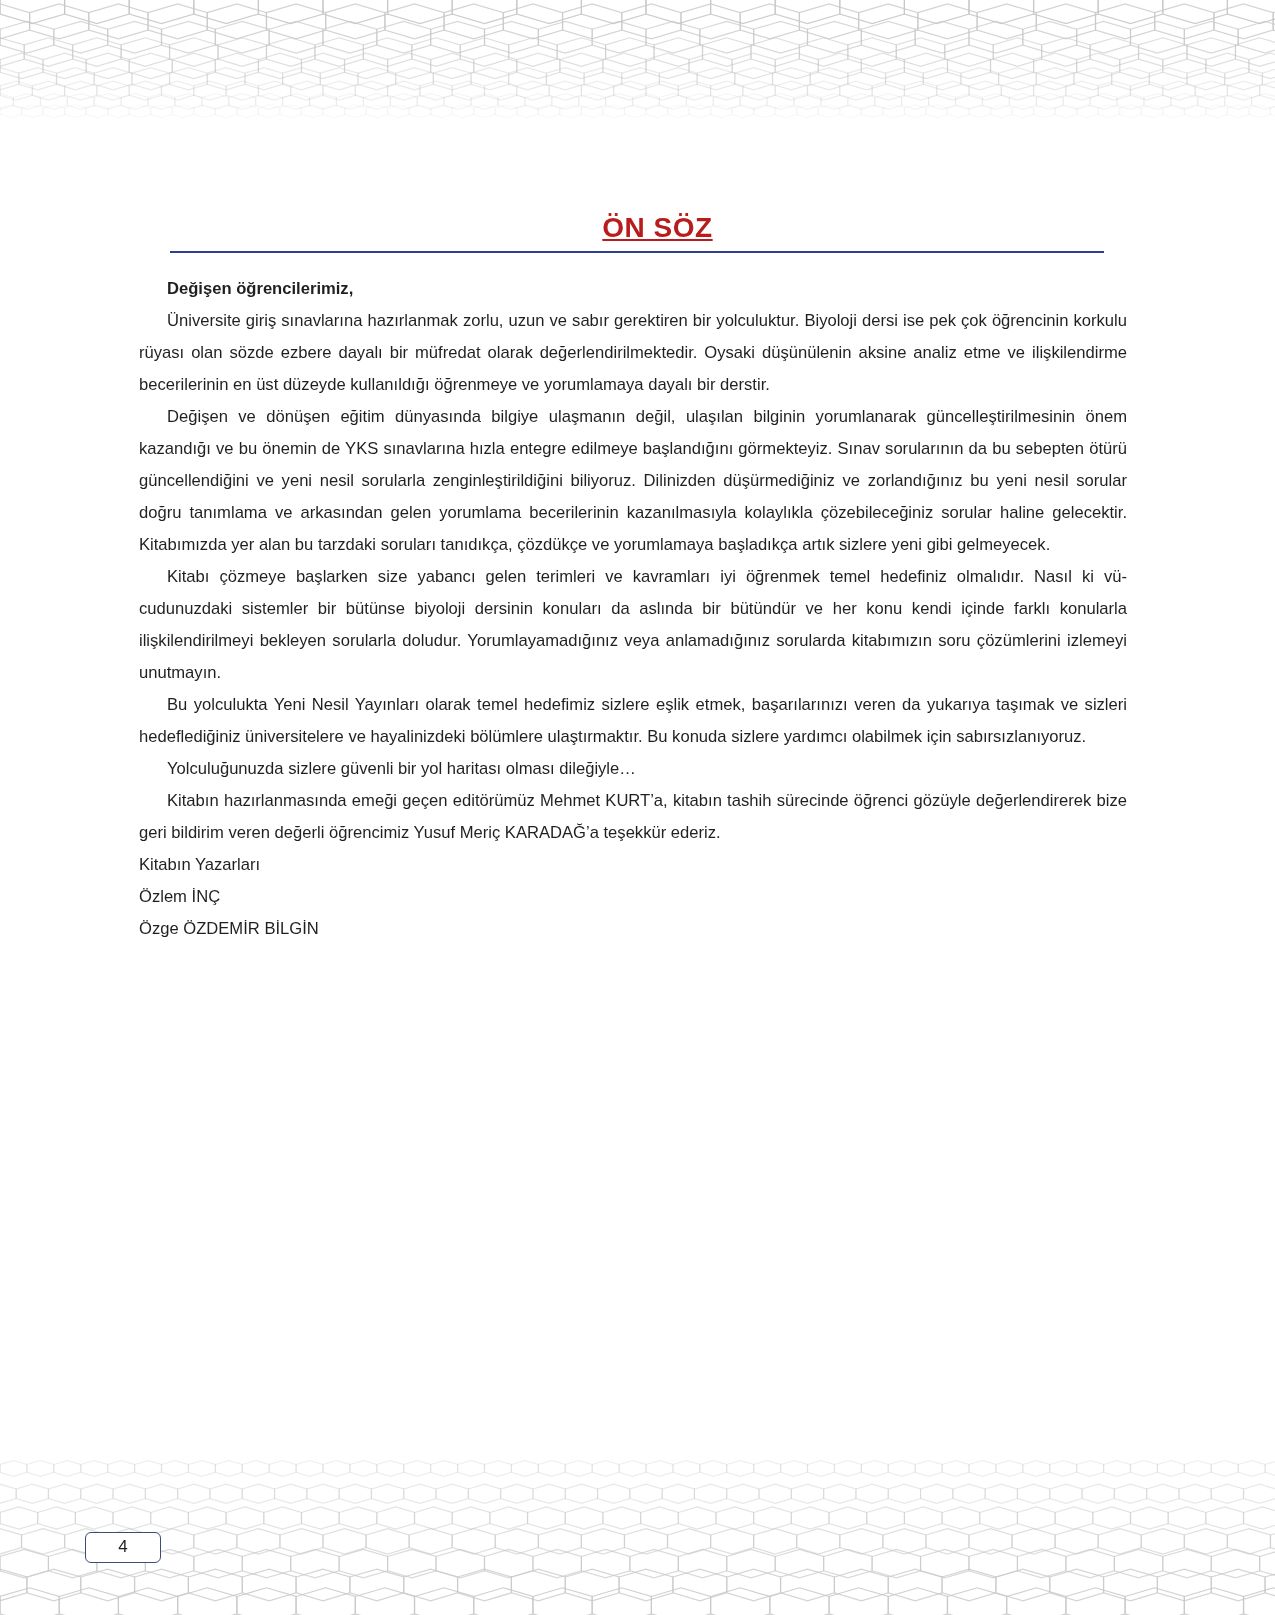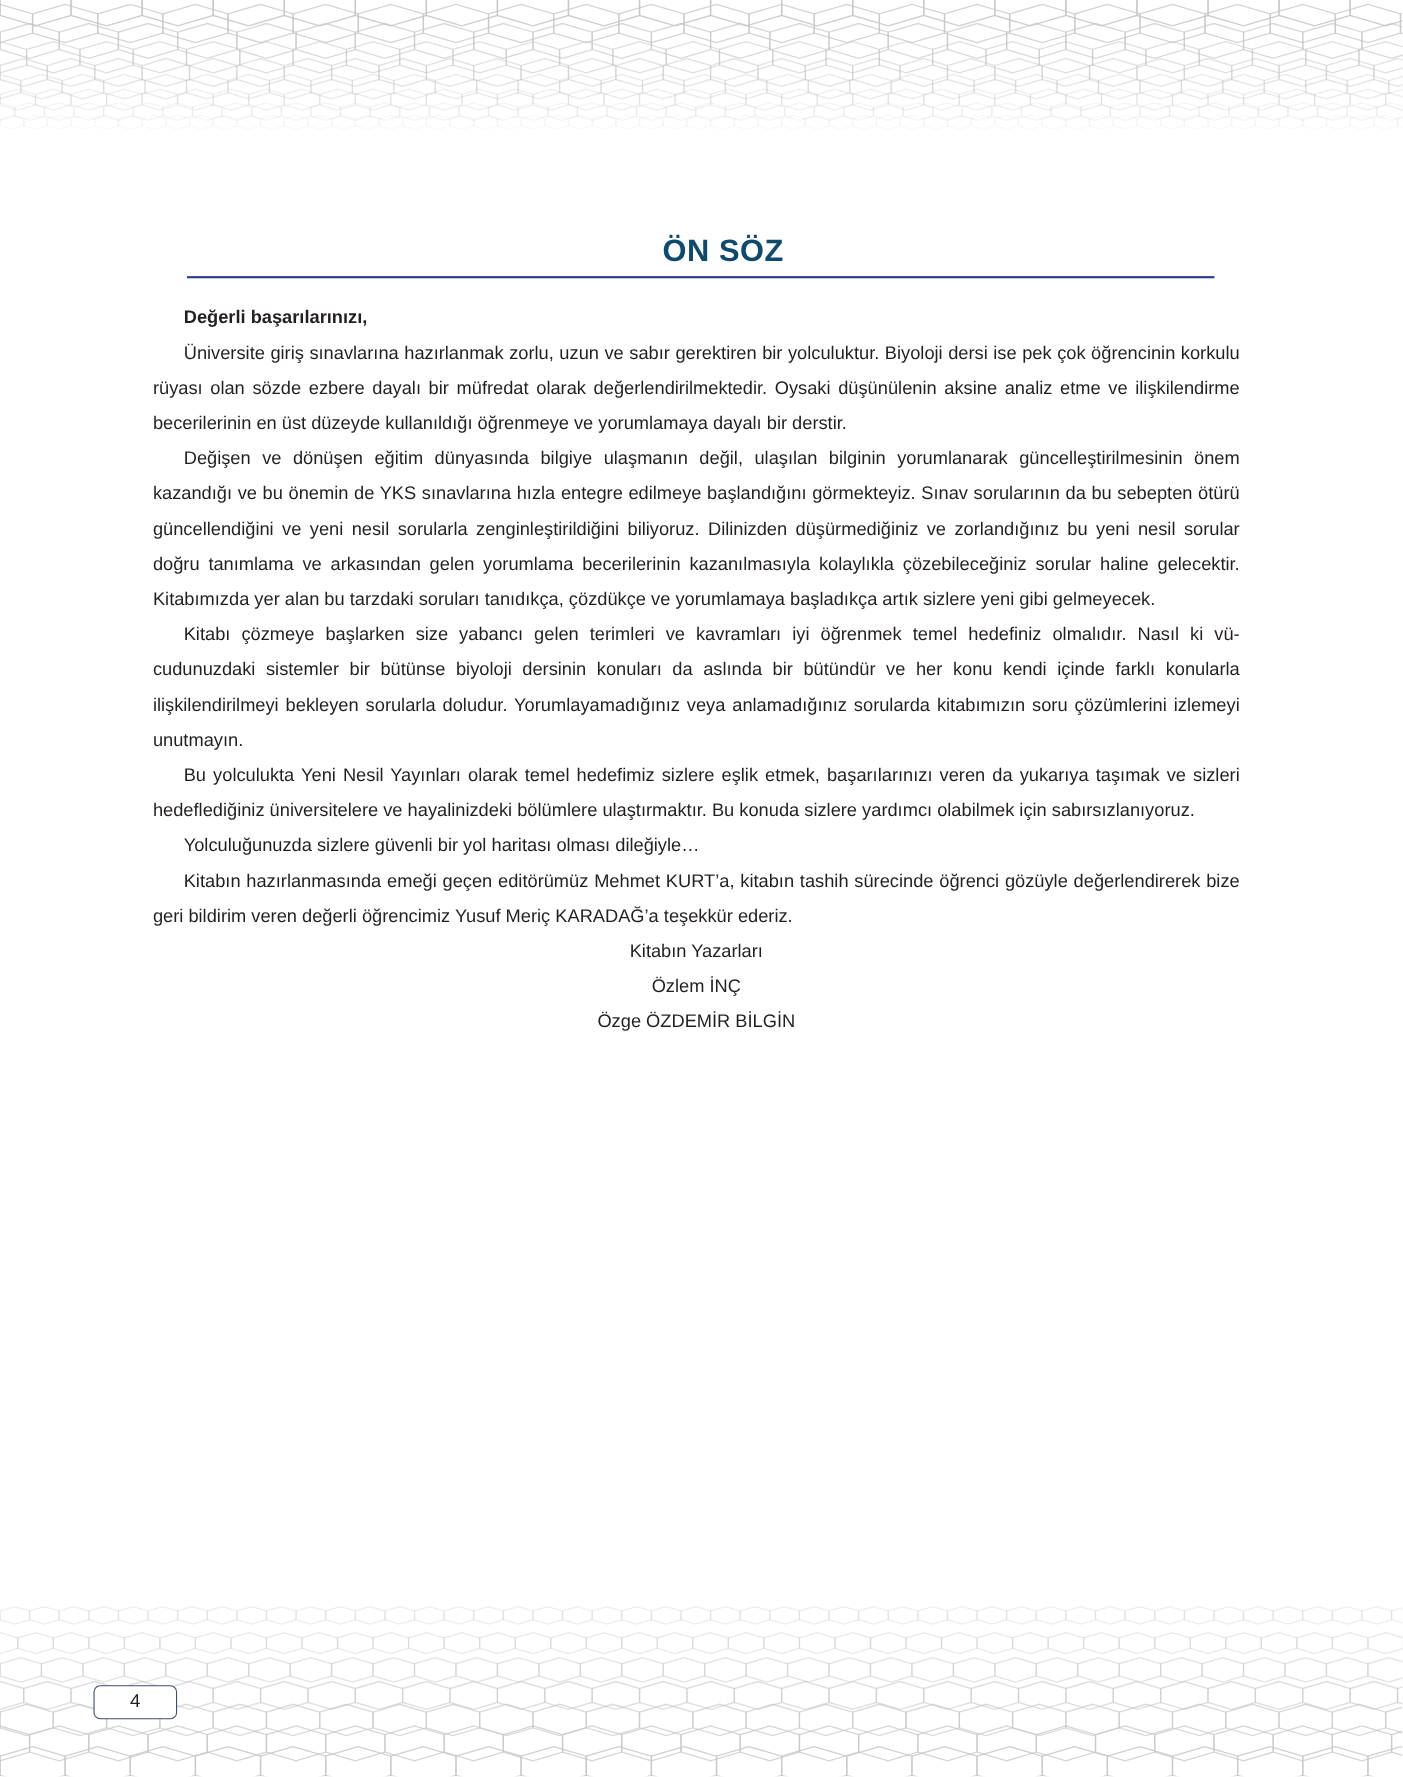--- a/index.html
+++ b/index.html
@@ -4,29 +4,29 @@
 <style>
   html, body { margin: 0; padding: 0; background: #ffffff; }
   body { width: 1275px; height: 1615px; position: relative; overflow: hidden;
          font-family: "Liberation Sans", "DejaVu Sans", sans-serif; color: #231f20; }
   .bg-top, .bg-bottom { position: absolute; left: 0; width: 1275px; pointer-events: none; }
   .bg-top { top: 0; height: 150px; }
   .bg-bottom { top: 1455px; height: 160px; }
   .bg-top svg, .bg-bottom svg { width: 100%; height: 100%; display: block; }
 
   .title { position: absolute; left: 0; width: 1275px; top: 212px; text-align: center;
-           font-size: 28px; font-weight: bold; color: #0c4a6e; letter-spacing: 0.5px; }
+           font-size: 28px; font-weight: bold; color: #b91c1c; letter-spacing: 0.5px; text-decoration: underline; }
   .title span { position: relative; left: 20px; }
   .rule { position: absolute; left: 170px; top: 251px; width: 934px; height: 2px; background: #2e3f93; }
 
   .content { position: absolute; left: 139px; top: 273px; width: 988px;
              font-size: 16.6px; line-height: 32px; }
   .content p { margin: 0; text-align: justify; text-indent: 28px; }
   .content p.salutation { font-weight: bold; }
-  .signature { text-align: center; }
+  .signature { text-align: left; }
   .signature div { line-height: 32px; }
 
   .page-num { position: absolute; left: 85px; top: 1532px; width: 76px; height: 31px;
               border: 1.5px solid #3b4d73; border-radius: 6px; background: #ffffff;
               box-sizing: border-box; text-align: center; line-height: 28px;
               font-size: 17px; color: #231f20; }
 </style>
 </head>
 <body>
 
@@ -353,21 +353,21 @@
       <polygon points="1248.9333333333327,108.11111111111111 1259.6999999999994,104.94444444444444 1270.466666666666,108.11111111111111 1270.466666666666,114.44444444444444 1259.6999999999994,117.61111111111111 1248.9333333333327,114.44444444444444" fill="none" stroke="#c8c8c8" stroke-width="1.2" opacity="0.10"></polygon>
       <polygon points="1270.466666666666,108.11111111111111 1281.2333333333327,104.94444444444444 1291.9999999999993,108.11111111111111 1291.9999999999993,114.44444444444444 1281.2333333333327,117.61111111111111 1270.466666666666,114.44444444444444" fill="none" stroke="#c8c8c8" stroke-width="1.2" opacity="0.10"></polygon>
       <polygon points="1291.9999999999993,108.11111111111111 1302.766666666666,104.94444444444444 1313.5333333333326,108.11111111111111 1313.5333333333326,114.44444444444444 1302.766666666666,117.61111111111111 1291.9999999999993,114.44444444444444" fill="none" stroke="#c8c8c8" stroke-width="1.2" opacity="0.10"></polygon>
     </svg>
 </div>
 
 <div class="title"><span>ÖN SÖZ</span></div>
 <div class="rule"></div>
 
 <div class="content">
-  <p class="salutation">Değerli başarılarınızı,</p>
+  <p class="salutation">Değişen öğrencilerimiz,</p>
   <p>Üniversite giriş sınavlarına hazırlanmak zorlu, uzun ve sabır gerektiren bir yolculuktur. Biyoloji dersi ise pek çok öğrencinin korkulu rüyası olan sözde ezbere dayalı bir müfredat olarak değerlendirilmektedir. Oysaki düşünülenin aksine analiz etme ve ilişkilendirme becerilerinin en üst düzeyde kullanıldığı öğrenmeye ve yorumlamaya dayalı bir derstir.</p>
   <p>Değişen ve dönüşen eğitim dünyasında bilgiye ulaşmanın değil, ulaşılan bilginin yorumlanarak güncelleştirilmesinin önem kazandığı ve bu önemin de YKS sınavlarına hızla entegre edilmeye başlandığını görmekteyiz. Sınav sorularının da bu sebep­ten ötürü güncellendiğini ve yeni nesil sorularla zenginleştirildiğini biliyoruz. Dilinizden düşürmediğiniz ve zorlandığınız bu yeni nesil sorular doğru tanımlama ve arkasından gelen yorumlama becerilerinin kazanılmasıyla kolaylıkla çözebileceğiniz sorular haline gelecektir. Kitabımızda yer alan bu tarzdaki soruları tanıdıkça, çözdükçe ve yorumlamaya başladıkça artık sizlere yeni gibi gelmeyecek.</p>
   <p>Kitabı çözmeye başlarken size yabancı gelen terimleri ve kavramları iyi öğrenmek temel hedefiniz olmalıdır. Nasıl ki vü­cudunuzdaki sistemler bir bütünse biyoloji dersinin konuları da aslında bir bütündür ve her konu kendi içinde farklı konularla ilişkilendirilmeyi bekleyen sorularla doludur. Yorumlayamadığınız veya anlamadığınız sorularda kitabımızın soru çözümlerini izlemeyi unutmayın.</p>
   <p>Bu yolculukta Yeni Nesil Yayınları olarak temel hedefimiz sizlere eşlik etmek, başarılarınızı veren da yukarıya taşımak ve sizleri hedeflediğiniz üniversitelere ve hayalinizdeki bölümlere ulaştırmaktır. Bu konuda sizlere yardımcı olabilmek için sabır­sızlanıyoruz.</p>
   <p>Yolculuğunuzda sizlere güvenli bir yol haritası olması dileğiyle…</p>
   <p>Kitabın hazırlanmasında emeği geçen editörümüz Mehmet KURT’a, kitabın tashih sürecinde öğrenci gözüyle değerlendi­rerek bize geri bildirim veren değerli öğrencimiz Yusuf Meriç KARADAĞ’a teşekkür ederiz.</p>
   <div class="signature">
     <div>Kitabın Yazarları</div>
     <div>Özlem İNÇ</div>
     <div>Özge ÖZDEMİR BİLGİN</div>

